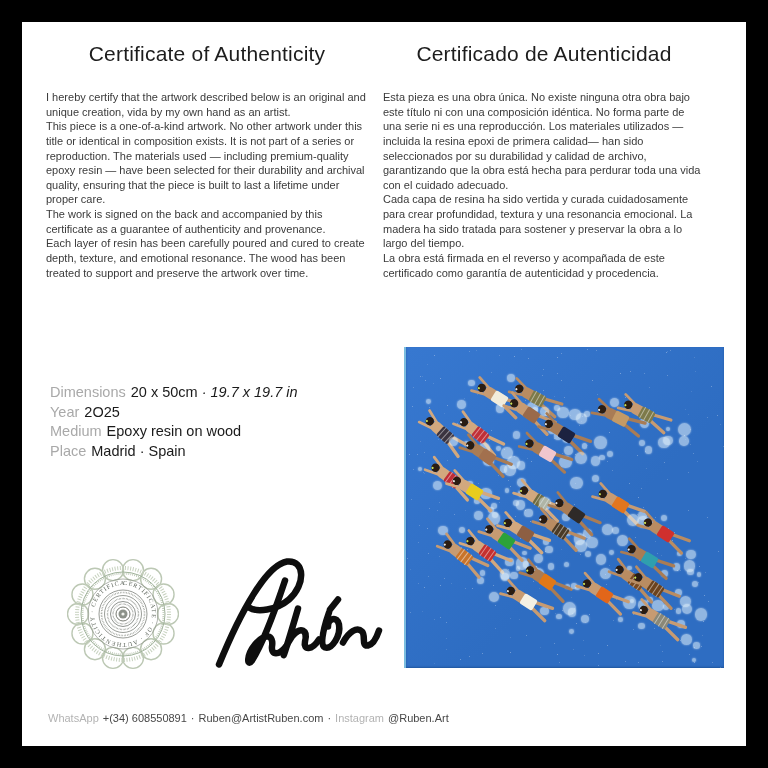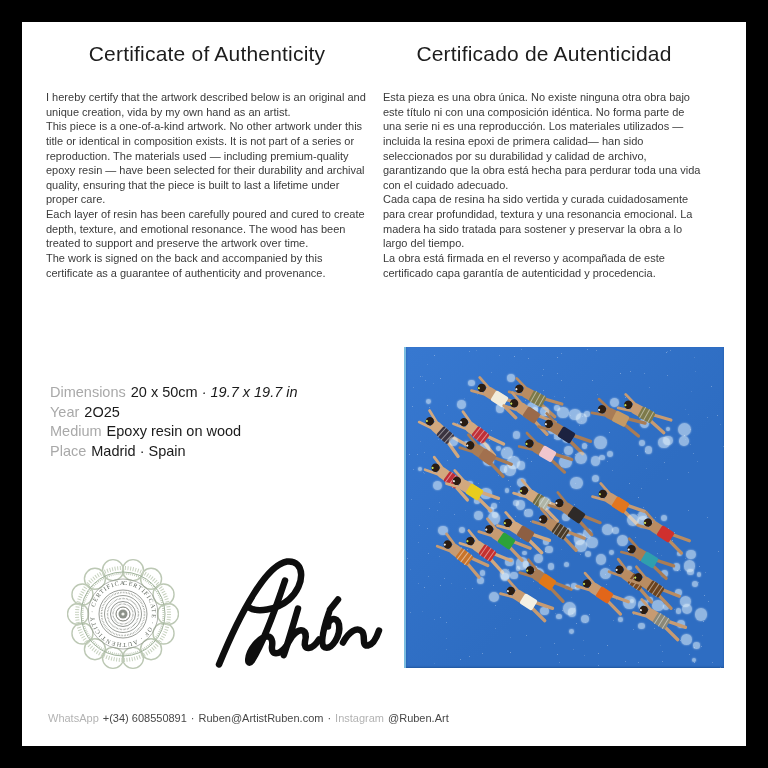--- a/index.html
+++ b/index.html
@@ -55,31 +55,31 @@
 </head>
 <body>
 
 <div class="page">
 
   <section class="col col-en">
     <h1 class="cert-title">Certificate of Authenticity</h1>
     <div class="paras">
         <p>I hereby certify that the artwork described below is an original and unique creation, vida by my own hand as an artist.</p>
         <p>This piece is a one-of-a-kind artwork. No other artwork under this title or identical in composition exists. It is not part of a series or reproduction. The materials used — including premium-quality epoxy resin — have been selected for their durability and archival quality, ensuring that the piece is built to last a lifetime under proper care.</p>
+        <p>The work is signed on the back and accompanied by this certificate as a guarantee of authenticity and provenance.</p>
         <p>Each layer of resin has been carefully poured and cured to create depth, texture, and emotional resonance. The wood has been treated to support and preserve the artwork over time.</p>
-        <p>The work is signed on the back and accompanied by this certificate as a guarantee of authenticity and provenance.</p>
       </div>
   </section>
 
   <section class="col col-es">
     <h1 class="cert-title">Certificado de Autenticidad</h1>
     <div class="paras">
         <p>Esta pieza es una obra única. No existe ninguna otra obra bajo este título ni con una composición idéntica. No forma parte de una serie ni es una reproducción. Los materiales utilizados —incluida la resina epoxi de primera calidad— han sido seleccionados por su durabilidad y calidad de archivo, garantizando que la obra está hecha para perdurar toda una vida con el cuidado adecuado.</p>
         <p>Cada capa de resina ha sido vertida y curada cuidadosamente para crear profundidad, textura y una resonancia emocional. La madera ha sido tratada para sostener y preservar la obra a lo largo del tiempo.</p>
-        <p>La obra está firmada en el reverso y acompañada de este certificado capa garantía de autenticidad y procedencia.</p>
+        <p>La obra está firmada en el reverso y acompañada de este certificado como garantía de autenticidad y procedencia.</p>
       </div>
   </section>
 
   <div class="details">
       <div class="drow"><span class="dlabel">Dimensions</span><span class="dval">20 x 50cm</span><span class="dextra">· 19.7 x 19.7 in</span></div>
       <div class="drow"><span class="dlabel">Year</span><span class="dval">2O25</span></div>
       <div class="drow"><span class="dlabel">Medium</span><span class="dval">Epoxy resin on wood</span></div>
       <div class="drow"><span class="dlabel">Place</span><span class="dval">Madrid · Spain</span></div>
     </div>
 

